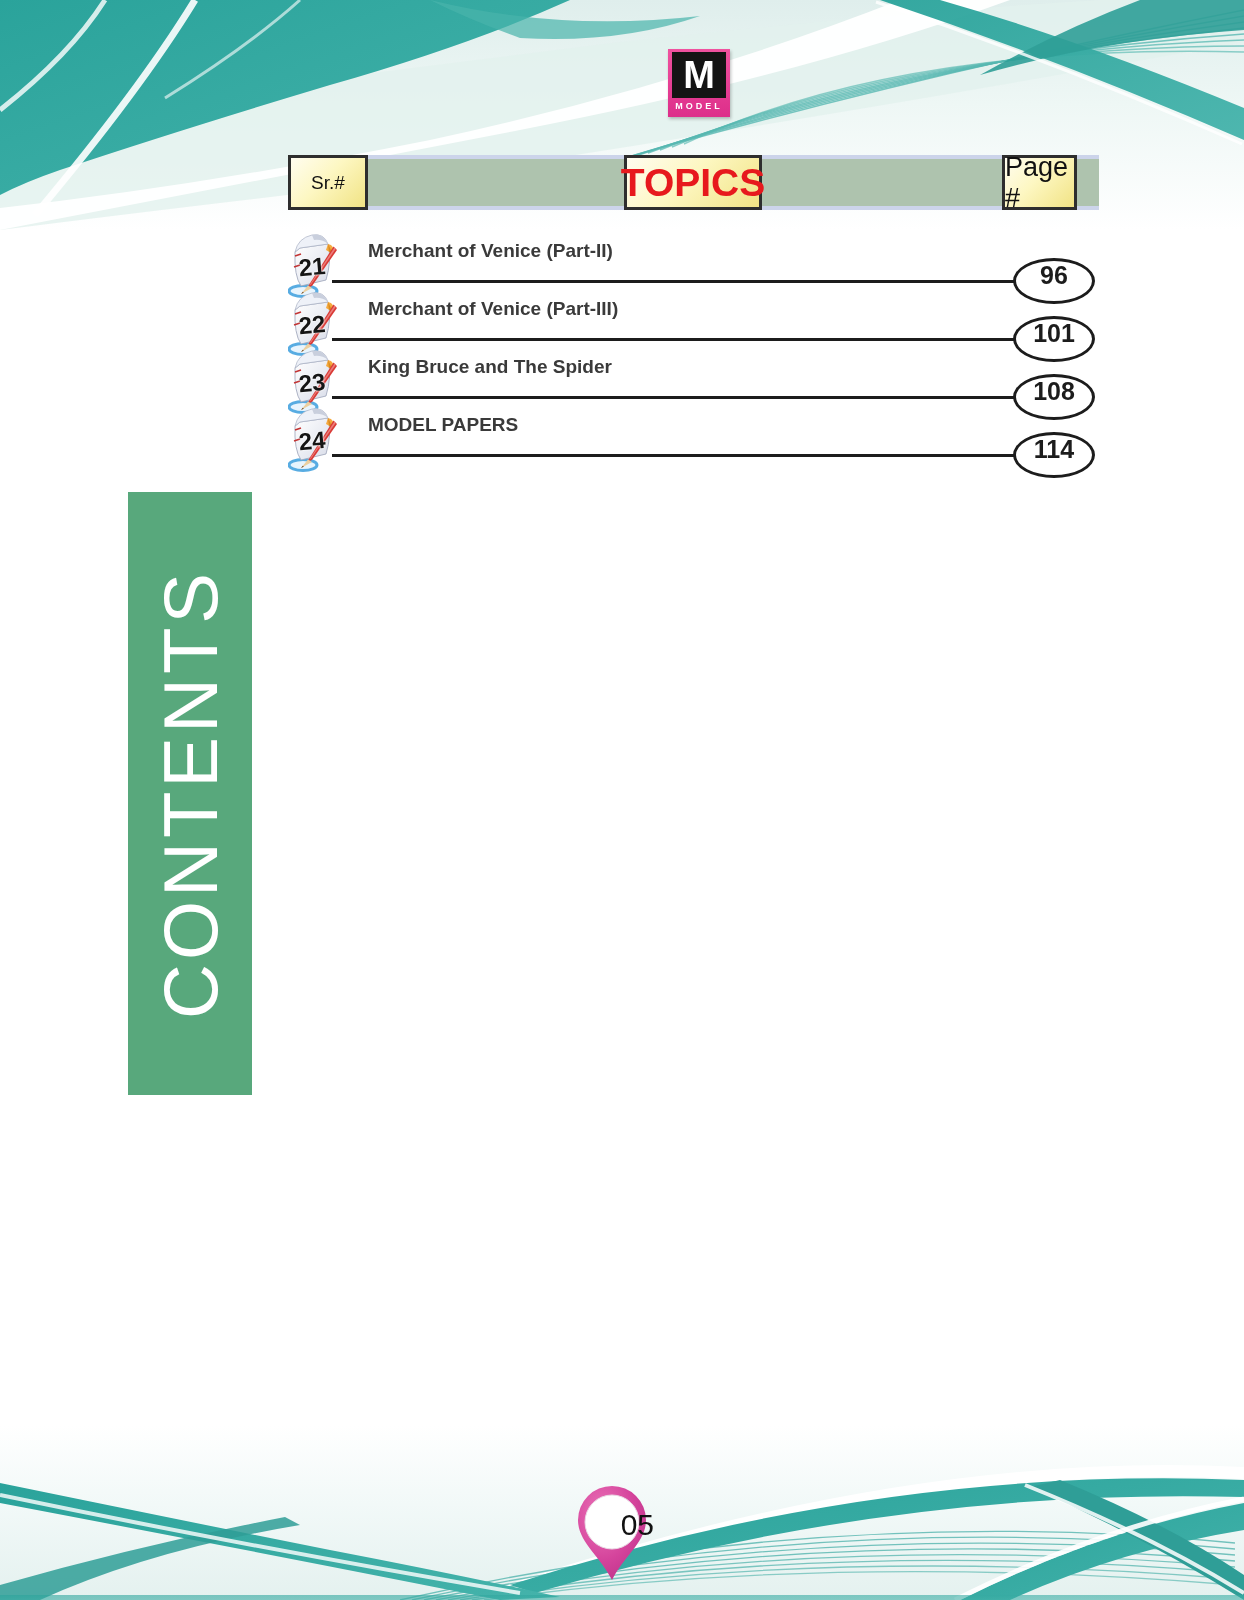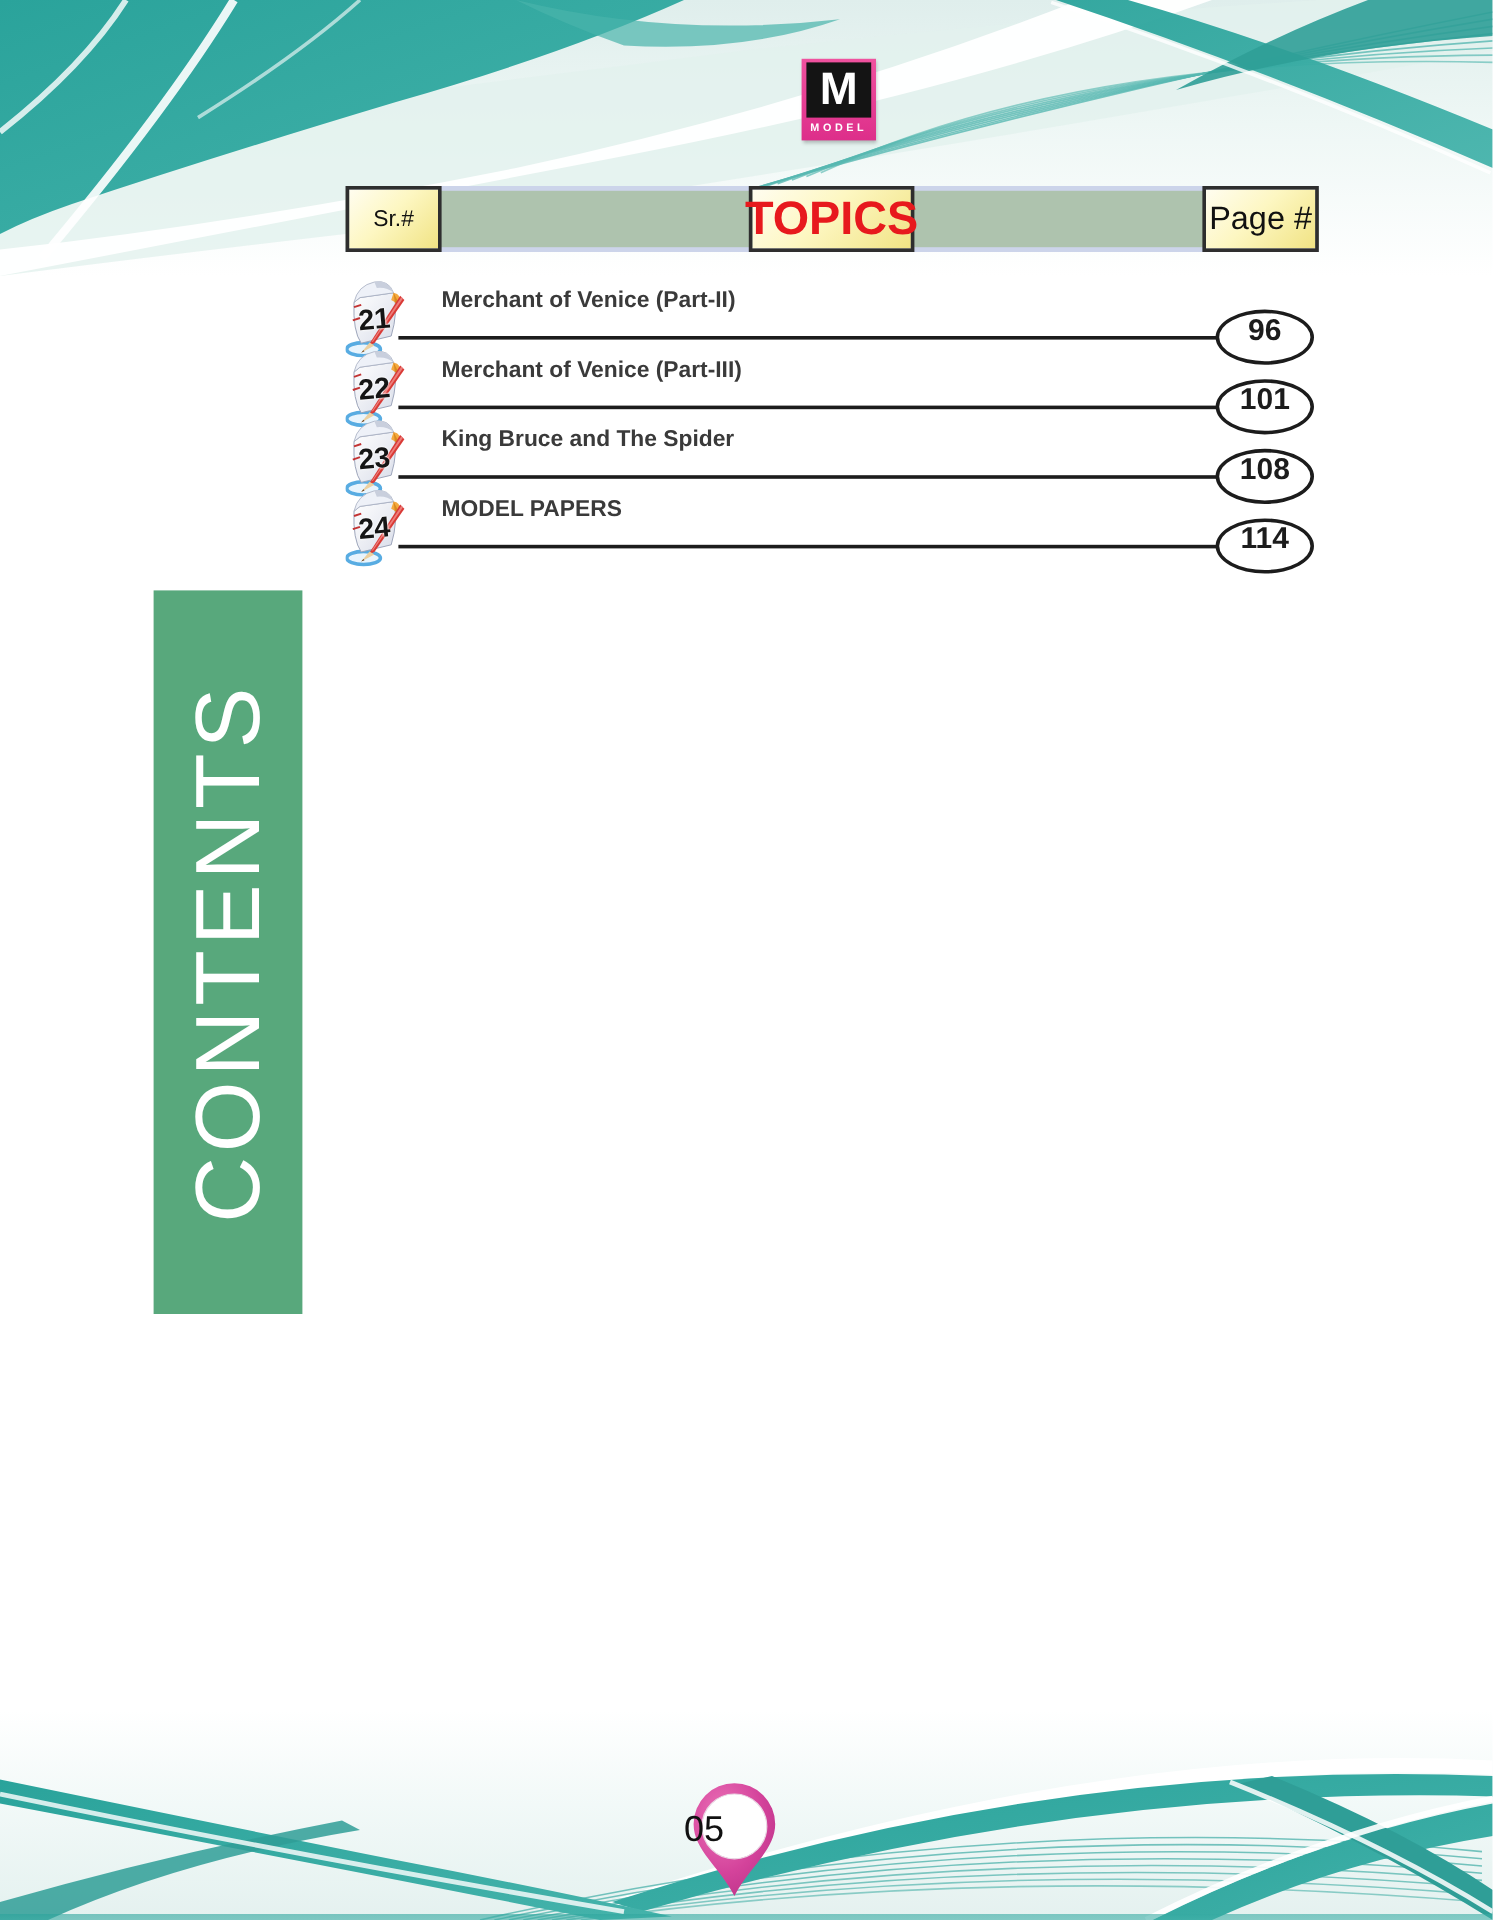--- a/index.html
+++ b/index.html
@@ -55,21 +55,21 @@
     box-sizing:border-box;z-index:3;
   }
   .hdr-box{
     position:absolute;top:155px;height:55px;z-index:4;box-sizing:border-box;
     border:3px solid #2e2e2e;
     background:linear-gradient(135deg,#fffdf0 0%,#fdf7c2 45%,#f1e384 100%);
     display:flex;align-items:center;justify-content:center;
   }
   .hdr-sr{left:288px;width:80px;font-size:19px;color:#111;}
   .hdr-topics{left:624px;width:138px;font-size:39px;font-weight:700;color:#e7191d;}
-  .hdr-page{left:1002px;width:97px;font-size:27px;color:#111;}
+  .hdr-page{left:1002px;width:75px;font-size:27px;color:#111;}
   
   .toc-list{position:absolute;left:0;top:0;width:1244px;height:520px;z-index:3;}
   .toc-row{position:absolute;left:0;width:1244px;height:66px;}
   .row-icon{position:absolute;left:288px;top:0;width:58px;height:66px;}
   .sr-num{
     position:absolute;left:3px;top:21px;width:42px;text-align:center;
     font-size:24px;font-weight:800;color:#151515;transform:rotate(-5deg);
     text-shadow:0 0 2px #ffffff,0 0 2px #ffffff;
   }
   .row-title{
@@ -92,21 +92,21 @@
   }
   .contents-banner span{
     position:absolute;left:50%;top:50%;
     transform:translate(-50%,-50%) rotate(-90deg);
     color:#ffffff;font-size:76px;font-weight:400;letter-spacing:4px;
     white-space:nowrap;
   }
   
   .page-pin{position:absolute;left:570px;top:1478px;width:84px;height:104px;z-index:8;}
   .page-pin .num{
-    position:absolute;left:0;top:30px;width:84px;text-align:left;
+    position:absolute;left:0;top:30px;width:84px;text-align:right;
     font-size:30px;color:#111;
   }
 </style>
 </head>
 <body>
 
 <div class="page">
 
   <div class="top-band">
     <svg width="1244" height="230" viewBox="0 0 1244 230">

